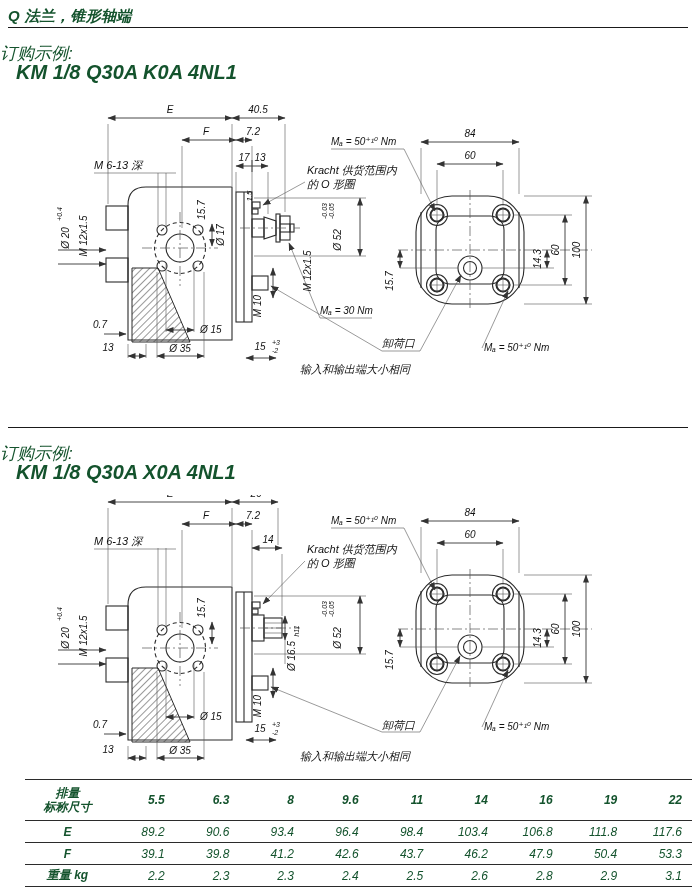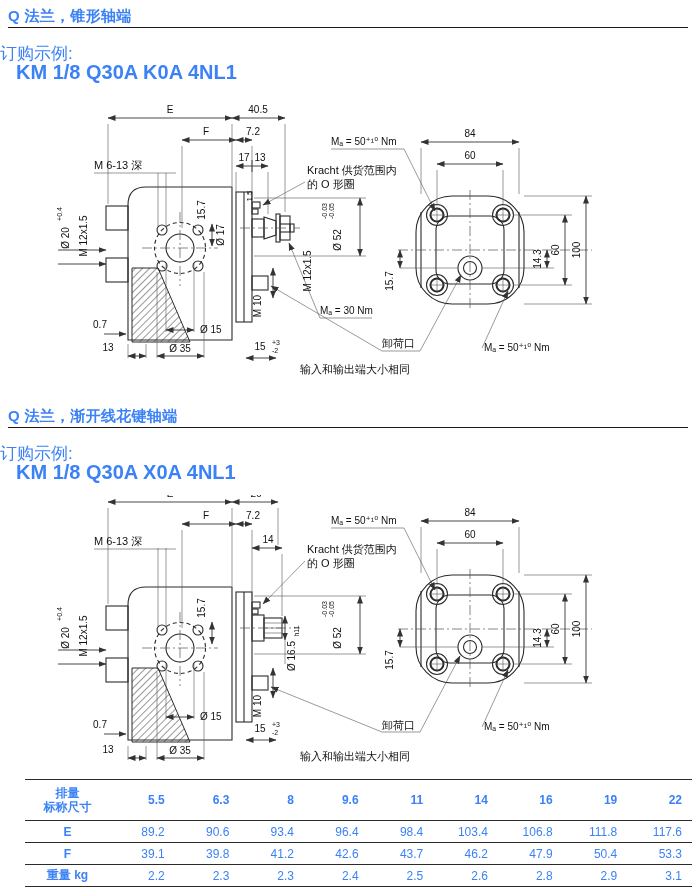--- a/index.html
+++ b/index.html
@@ -1,17 +1,17 @@
 <!DOCTYPE html>
 <html><head>
 <meta charset="utf-8">
 <style>
   html,body{margin:0;padding:0;background:#fff;}
   .page{position:relative;width:696px;height:896px;background:#fff;overflow:hidden;
-        font-family:"Liberation Sans","DejaVu Sans",sans-serif;color:#3b82f6;}
+        font-family:"Liberation Sans","DejaVu Sans",sans-serif;color:#14532d;font-style:italic;}
   .sec-title{position:absolute;left:8px;font-size:15px;font-weight:bold;letter-spacing:.3px;}
   .sec-rule{position:absolute;left:8px;width:680px;border-top:1.5px solid #1a1a1a;}
   .order-label{position:absolute;left:0;font-size:17px;}
   .order-code{position:absolute;left:16px;font-size:20px;font-weight:bold;}
   .spec{position:absolute;left:478px;font-size:12px;line-height:15.6px;white-space:nowrap;}
   .spec div{height:15.6px;}
   svg.drawing{position:absolute;left:0;}
   svg .ln{stroke:#2b2b2b;stroke-width:1.1;fill:none;}
   svg .dash{stroke-dasharray:4 3;}
   svg .cl{stroke:#555;stroke-width:.7;stroke-dasharray:10 3 2 3;fill:none;}
@@ -212,21 +212,20 @@
     <text class="t11" x="300" y="373">输入和输出端大小相同</text>
     <text class="t" x="470" y="137" text-anchor="middle">84</text>
     <text class="t" x="470" y="159" text-anchor="middle">60</text>
     <text class="t" transform="rotate(-90 541 259)" x="541" y="259" text-anchor="middle">14.3</text>
     <text class="t" transform="rotate(-90 559 250)" x="559" y="250" text-anchor="middle">60</text>
     <text class="t" transform="rotate(-90 580 250)" x="580" y="250" text-anchor="middle">100</text>
     <text class="t" transform="rotate(-90 393 281)" x="393" y="281" text-anchor="middle">15.7</text>
     <text class="t" x="484" y="351">Mₐ = 50⁺¹⁰ Nm</text>
   </svg>
 
-  <div class="sec-title" style="top:407px;">Q 法兰，渐开线花键轴端</div>
   <div class="sec-rule" style="top:427px;"></div>
   <div class="order-label" style="top:442px;">订购示例:</div>
   <div class="order-code" style="top:461px;">KM 1/8 Q30A X0A 4NL1</div>
 
   <svg class="drawing" style="top:495px;" width="696" height="280" viewBox="0 495 696 280">
     <defs>
       <marker id="a2" markerWidth="9" markerHeight="8" refX="7.5" refY="4" orient="auto-start-reverse" markerUnits="userSpaceOnUse">
         <path d="M0,1 L8,4 L0,7 Z" fill="#333"></path>
       </marker>
       <pattern id="h2" width="5" height="5" patternTransform="rotate(45)" patternUnits="userSpaceOnUse">

